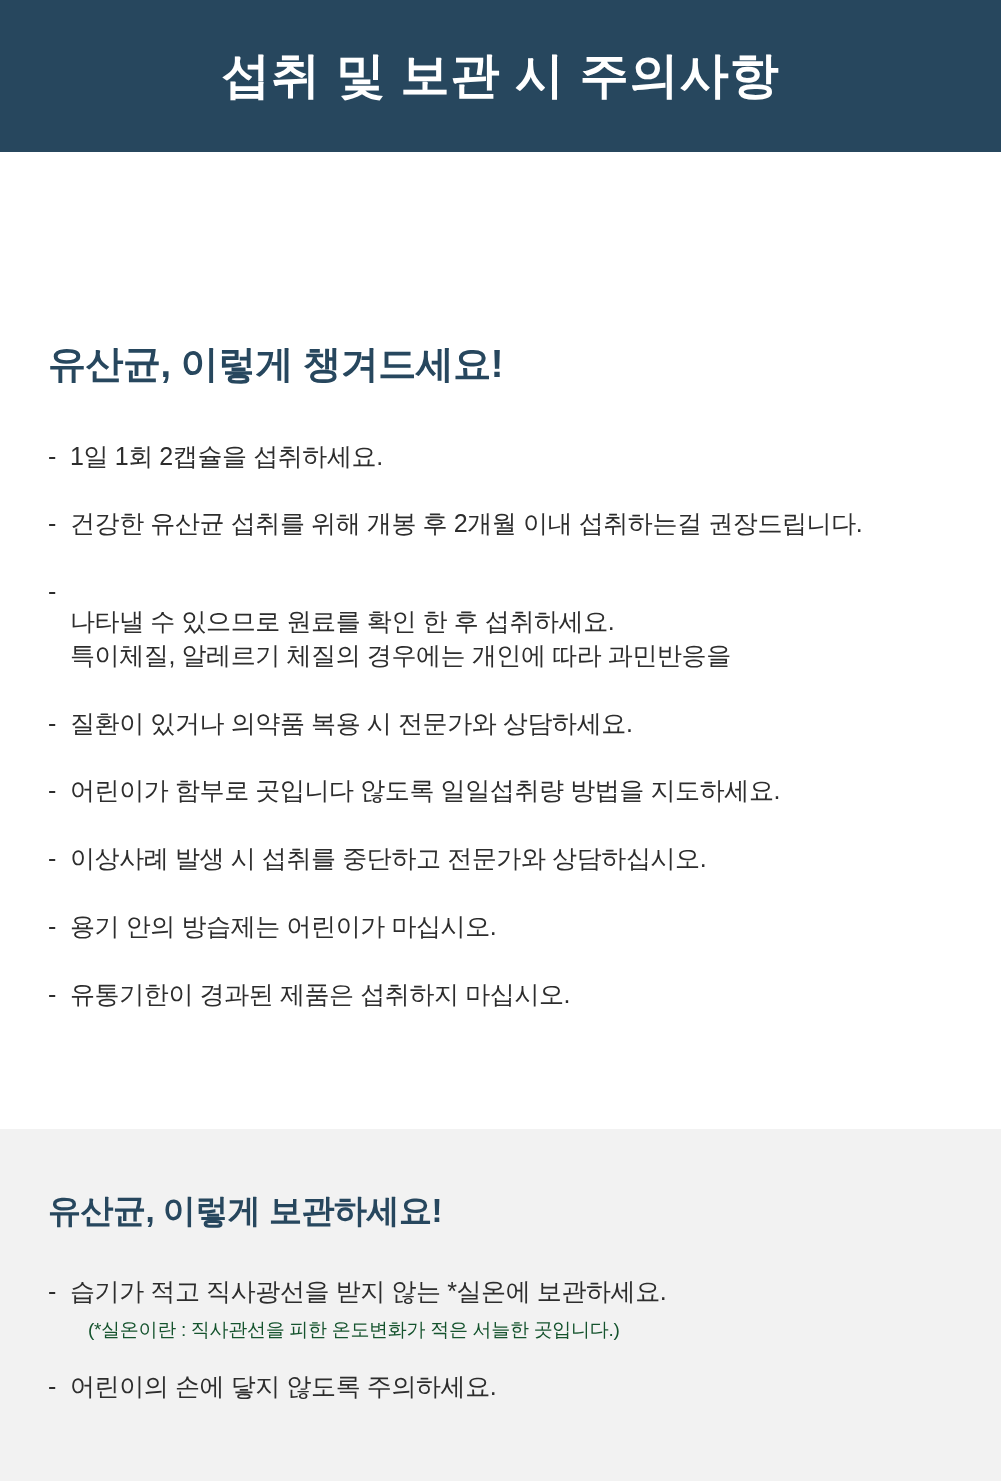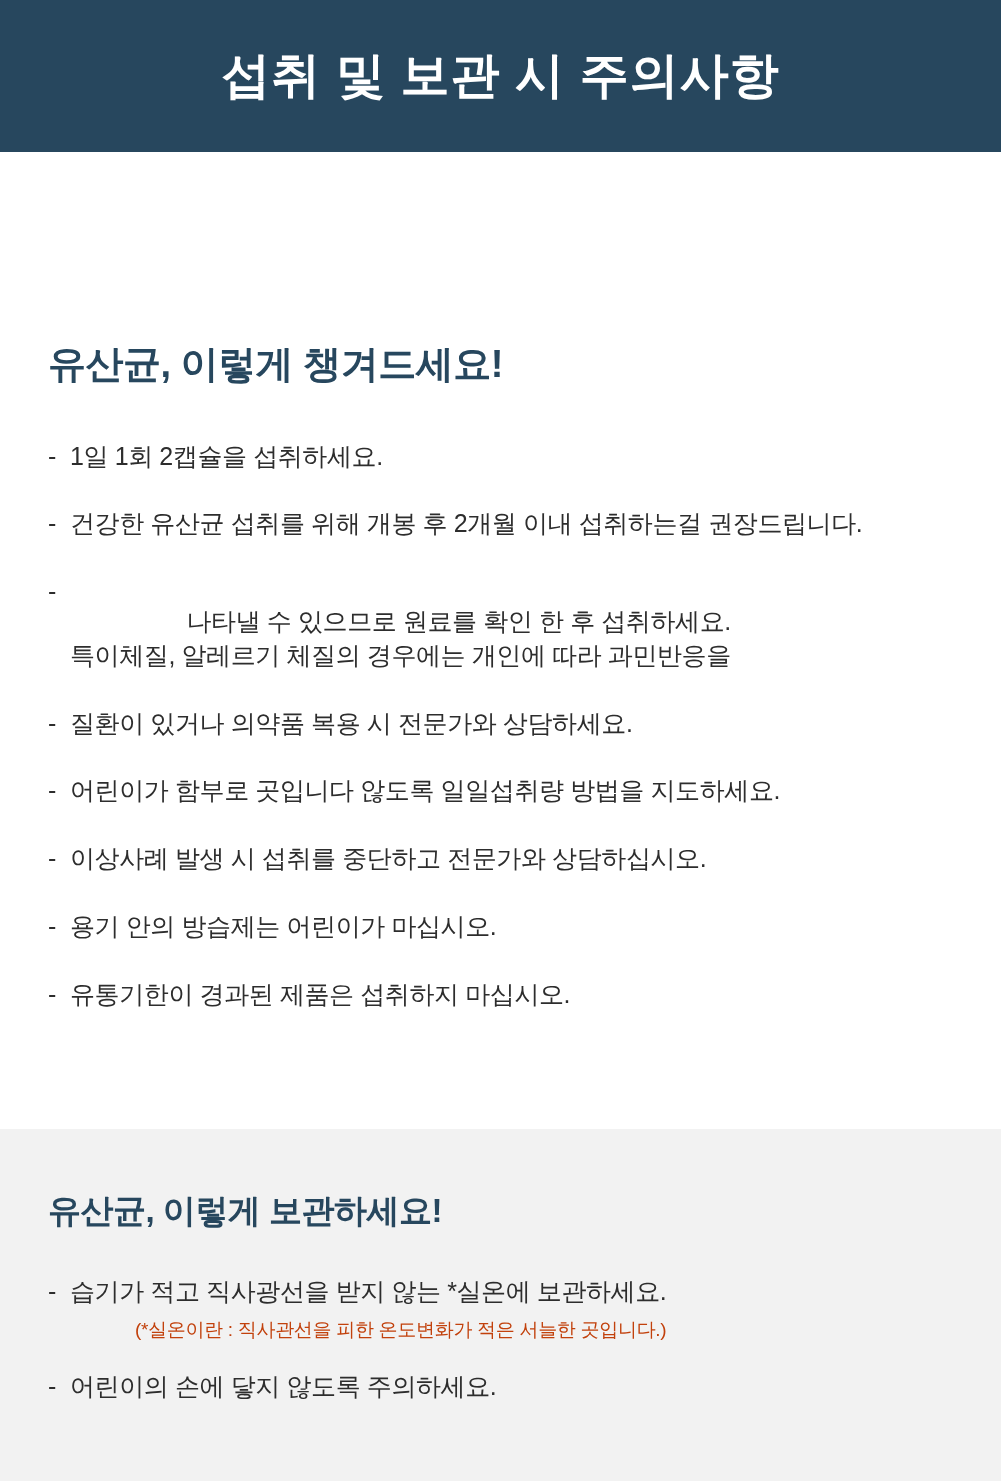--- a/index.html
+++ b/index.html
@@ -76,21 +76,20 @@
     margin-bottom: 0;
   }
   .dash {
     display: inline-block;
     min-width: 22px;
     color: #2d2d2d;
     flex: 0 0 auto;
   }
   .li-text {
     display: block;
-    text-align: right;
   }
   .li-text .cont {
     display: block;
     padding-left: 0;
   }
 
   
   .section-storage {
     background: #f2f2f2;
     padding: 62px 0 70px 0;
@@ -114,21 +113,21 @@
     display: flex;
     align-items: flex-start;
     letter-spacing: -0.4px;
   }
   .storage-list li:last-child {
     margin-bottom: 0;
   }
   .note {
     display: block;
     font-size: 19px;
-    color: #c2410c;
+    color: #14532d;
     margin-top: 8px;
     padding-left: 18px;
     letter-spacing: -0.3px;
   }
 </style>
 </head>
 <body>
 
 <div class="page">
 

